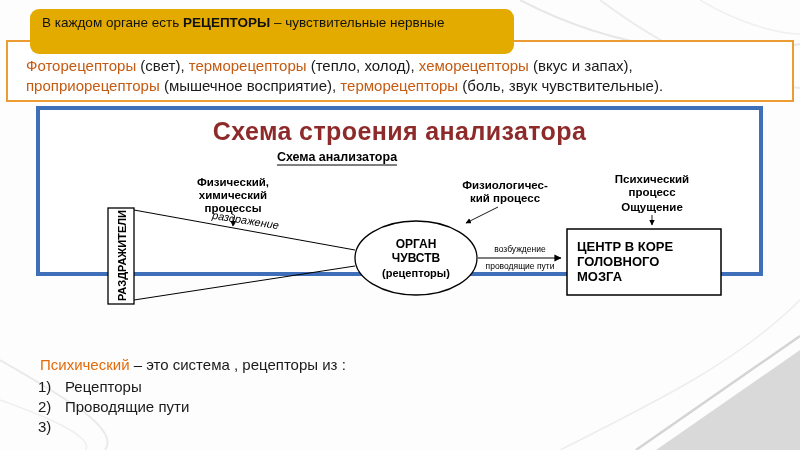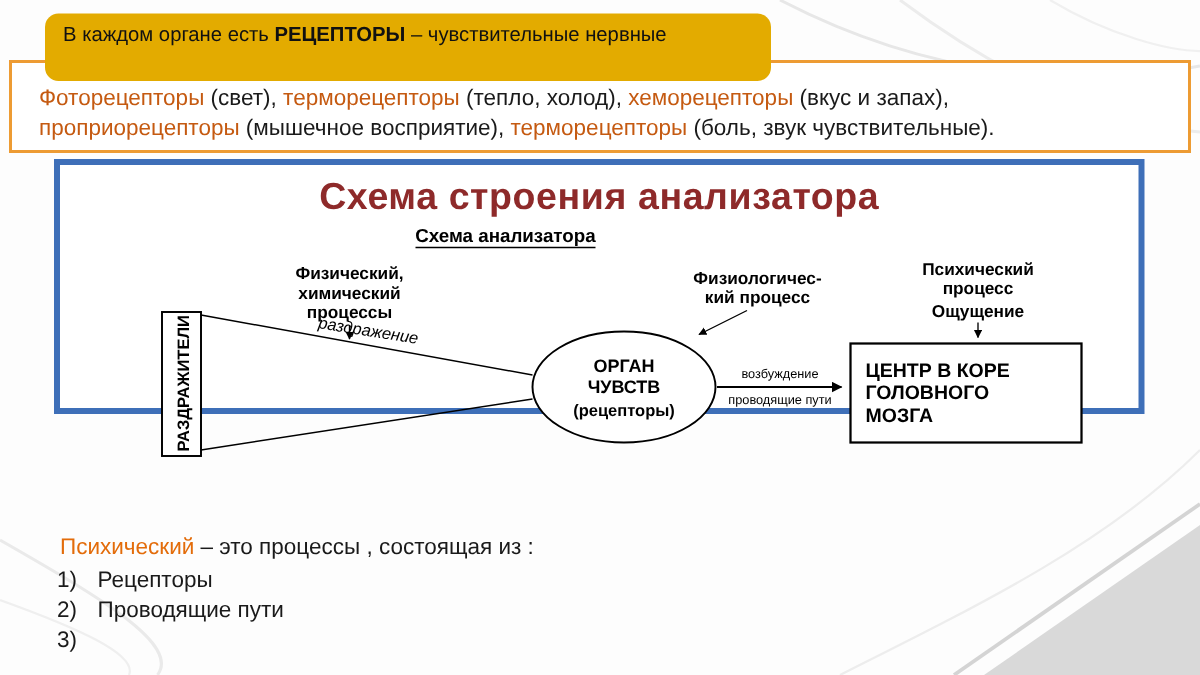--- a/index.html
+++ b/index.html
@@ -120,21 +120,21 @@
       <text x="537" y="156" class="d-bold" font-size="13">ГОЛОВНОГО</text>
       <text x="537" y="171" class="d-bold" font-size="13">МОЗГА</text>
 
       <line x1="193" y1="107" x2="193" y2="116" stroke="#000" stroke-width="0.9" marker-end="url(#ah)"></line>
       <line x1="458" y1="97" x2="426" y2="113" stroke="#000" stroke-width="0.9" marker-end="url(#ah)"></line>
       <line x1="612" y1="105" x2="612" y2="115" stroke="#000" stroke-width="0.9" marker-end="url(#ah)"></line>
     </svg>
   </div>
 
   <div class="definition-line">
-    <span class="lead-accent">Психический</span><span> – это процессы , состоящая из :</span>
+    <span class="lead-accent">Психический</span><span> – это система , рецепторы из :</span>
   </div>
 
   <div class="components-list">
     <div class="row">
       <span class="num">1)</span>
       <span>Рецепторы</span>
     </div>
     <div class="row">
       <span class="num">2)</span>
       <span>Проводящие пути</span>

